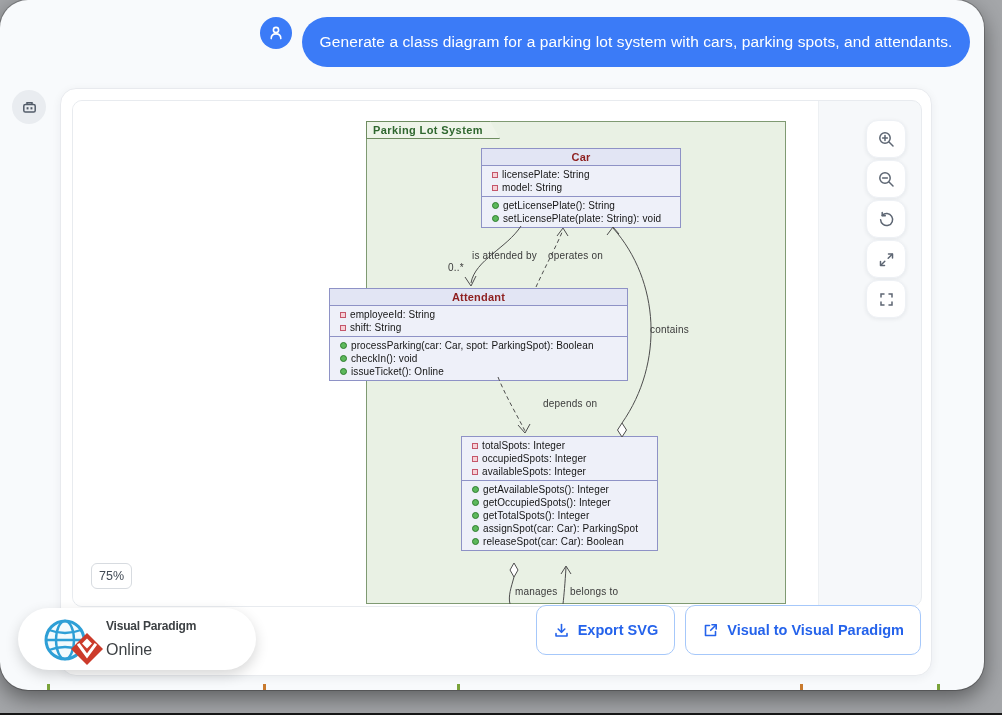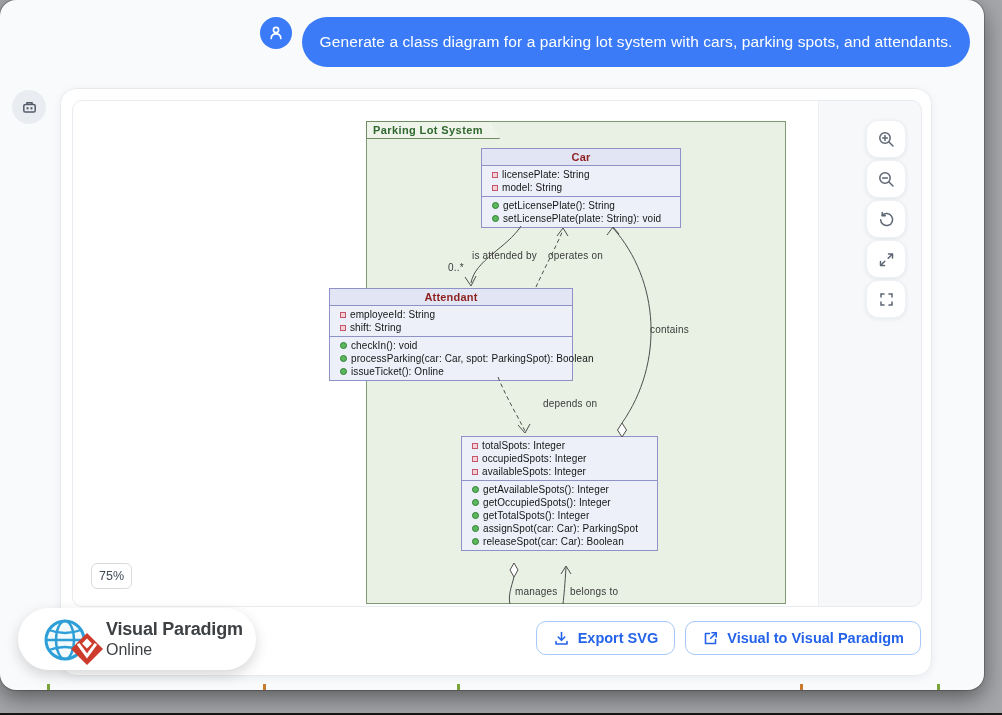--- a/index.html
+++ b/index.html
@@ -3,21 +3,21 @@
 <meta charset="utf-8">
 <style>
   * { margin:0; padding:0; box-sizing:border-box; }
   html,body { width:1002px; height:715px; overflow:hidden; }
   body { background:#a4a6a9; font-family:"Liberation Sans", sans-serif; position:relative; }
   .bottom-edge { position:absolute; left:0; right:0; bottom:0; height:2px; background:#161616; }
 
   
   .window {
     position:absolute; left:0; top:0; width:984px; height:690px;
-    background:#f8fafc; border-radius:16px;
+    background:#f8fafc; border-radius:28px;
     box-shadow:0 8px 22px rgba(0,0,0,.45), 0 0 0 1px rgba(0,0,0,.22);
     overflow:hidden;
   }
 
   
   .user-avatar {
     position:absolute; left:260px; top:17px; width:32px; height:32px; border-radius:50%;
     background:#3b7bf7; display:flex; align-items:center; justify-content:center;
   }
   .bubble {
@@ -75,31 +75,31 @@
   
   .controls { position:absolute; left:805px; top:31px; display:flex; flex-direction:column; gap:2px; }
   .ctl-btn {
     width:40px; height:38px; background:#fff; border:1px solid #eef1f5; border-radius:12px;
     box-shadow:0 1px 4px rgba(25,35,55,.08); display:flex; align-items:center; justify-content:center; cursor:pointer;
   }
 
   
   .actions { position:absolute; right:10px; bottom:20px; display:flex; gap:10px; }
   .act-btn {
-    height:34px; display:inline-flex; align-items:center; gap:8px; padding:0 16px;
+    height:50px; display:inline-flex; align-items:center; gap:8px; padding:0 16px;
     background:#fff; border:1px solid #a6c8fa; border-radius:10px;
     color:#2563eb; font-size:14.5px; font-weight:bold; font-family:"Liberation Sans", sans-serif; cursor:pointer;
   }
 
   
   .brand {
     position:absolute; left:18px; top:608px; width:238px; height:62px; border-radius:31px;
     background:#fff; box-shadow:0 5px 14px rgba(0,0,0,.16);
   }
-  .brand-line1 { position:absolute; left:88px; top:11px; font-size:18px; font-weight:bold; color:#3d4144; letter-spacing:-.2px; }
+  .brand-line1 { position:absolute; left:88px; top:11px; font-size:12px; font-weight:bold; color:#3d4144; letter-spacing:-.2px; }
   .brand-line2 { position:absolute; left:88px; top:33px; font-size:16px; color:#3d4144; }
   .brand-globe { position:absolute; left:24px; top:9px; }
   .brand-diamond { position:absolute; left:52px; top:24px; }
 
   
   .tick { position:absolute; top:684px; width:3px; height:6px; }
   .tick.green { background:#7aa33a; }
   .tick.orange { background:#c87a2e; }
 </style>
 </head>
@@ -152,40 +152,40 @@
                 <span class="meth-ic"></span>
                 <span>getLicensePlate(): String</span>
               </div>
             <div class="uml-row">
                 <span class="meth-ic"></span>
                 <span>setLicensePlate(plate: String): void</span>
               </div>
           </div>
         </div>
 
-        <div class="uml-class" style="left:256px; top:187px; width:244px;">
+        <div class="uml-class" style="left:256px; top:187px; width:299px;">
           <div class="uml-head">Attendant</div>
           <div class="uml-sec">
             <div class="uml-row">
                 <span class="attr-ic"></span>
                 <span>employeeId: String</span>
               </div>
             <div class="uml-row">
                 <span class="attr-ic"></span>
                 <span>shift: String</span>
               </div>
           </div>
           <div class="uml-sec methods">
             <div class="uml-row">
                 <span class="meth-ic"></span>
+                <span>processParking(car: Car, spot: ParkingSpot): Boolean</span>
+              </div>
+            <div class="uml-row">
+                <span class="meth-ic"></span>
                 <span>checkIn(): void</span>
-              </div>
-            <div class="uml-row">
-                <span class="meth-ic"></span>
-                <span>processParking(car: Car, spot: ParkingSpot): Boolean</span>
               </div>
             <div class="uml-row">
                 <span class="meth-ic"></span>
                 <span>issueTicket(): Online</span>
               </div>
           </div>
         </div>
 
         <div class="uml-class" style="left:388px; top:335px; width:197px;">
           <div class="uml-sec">

